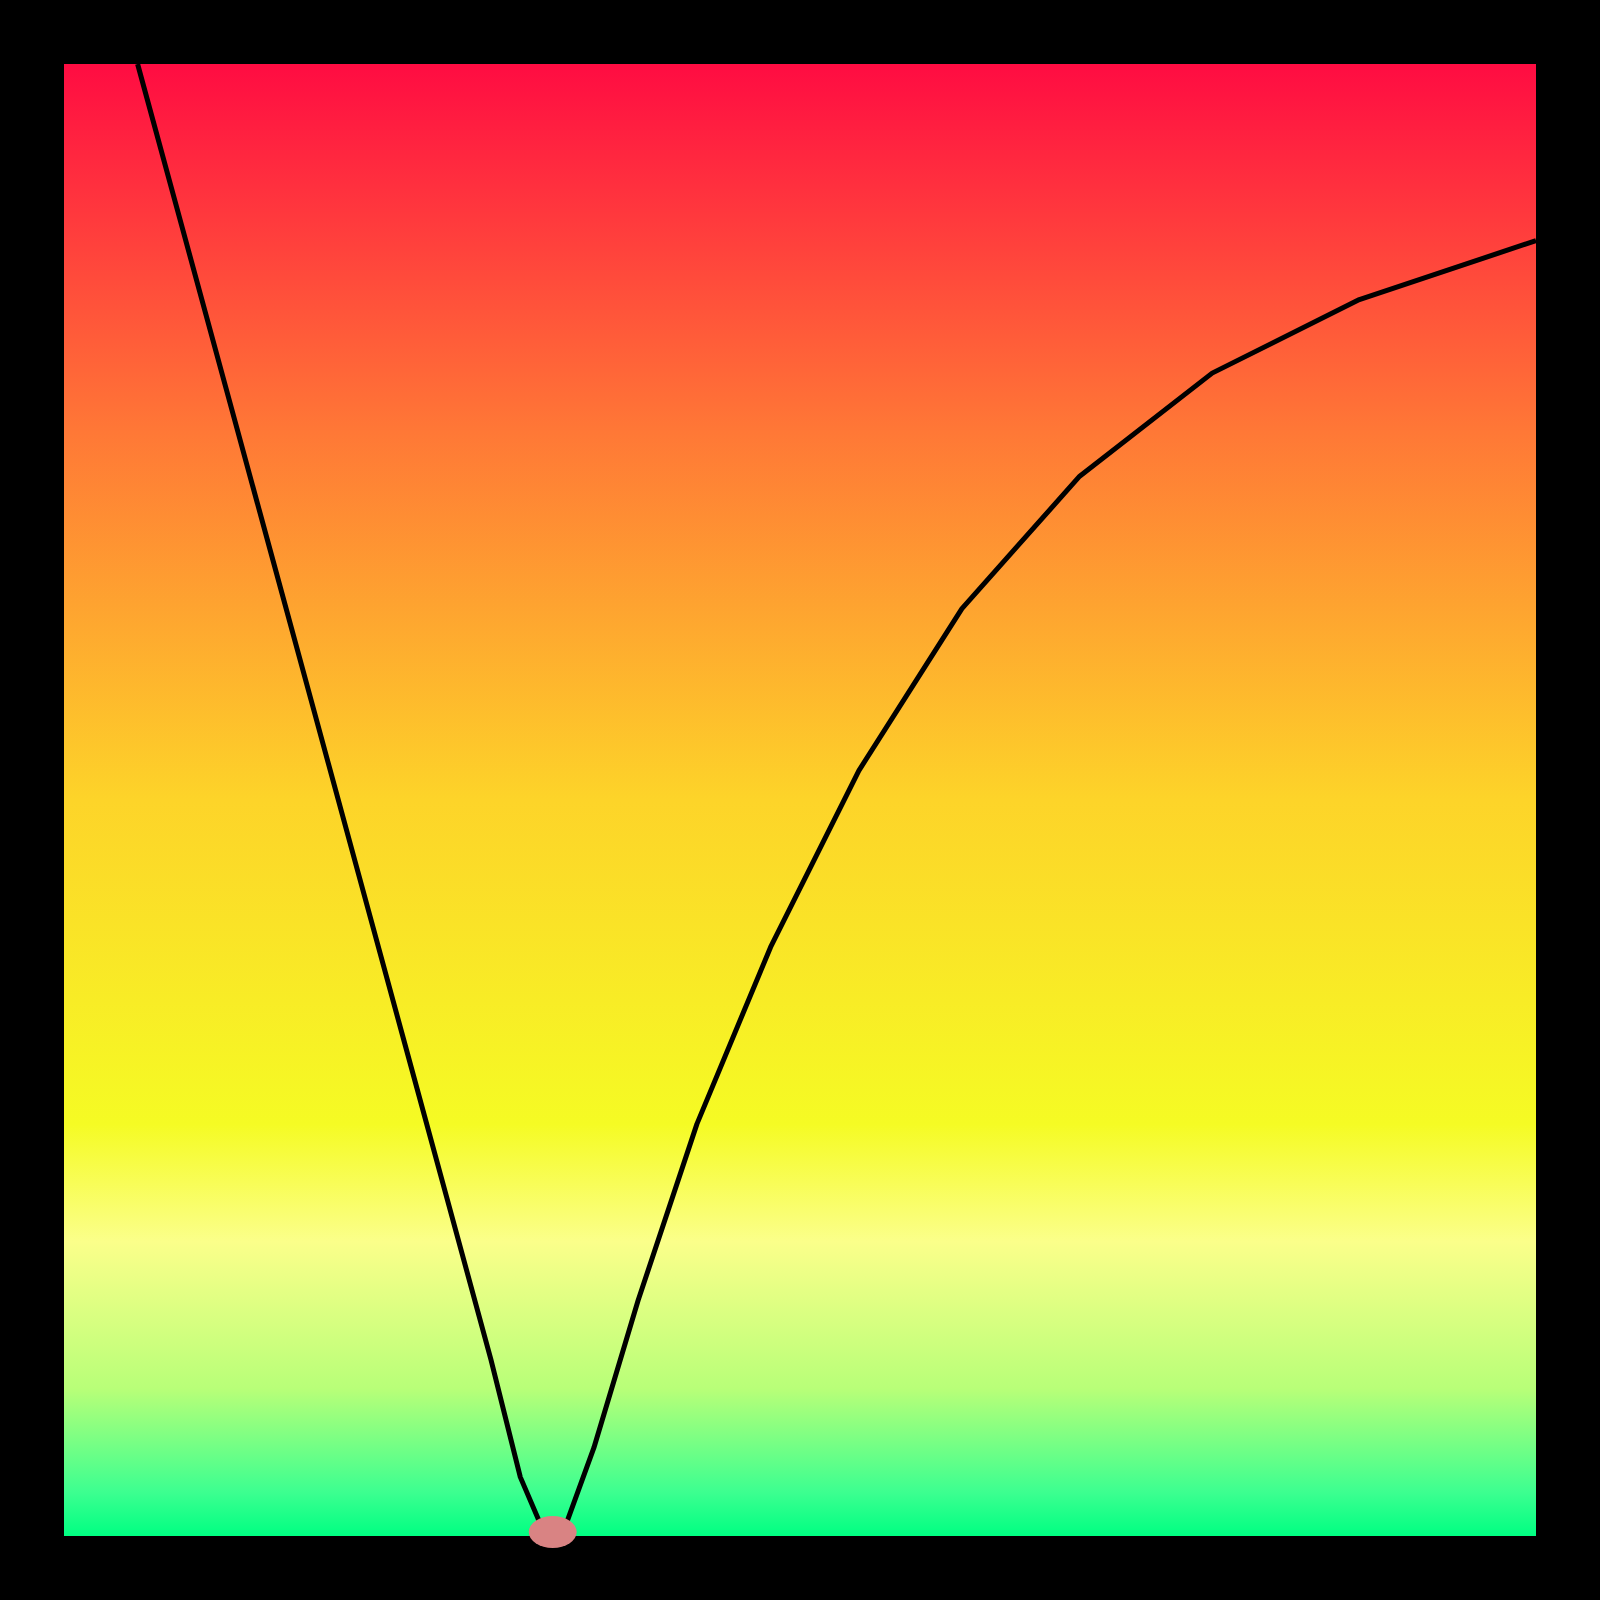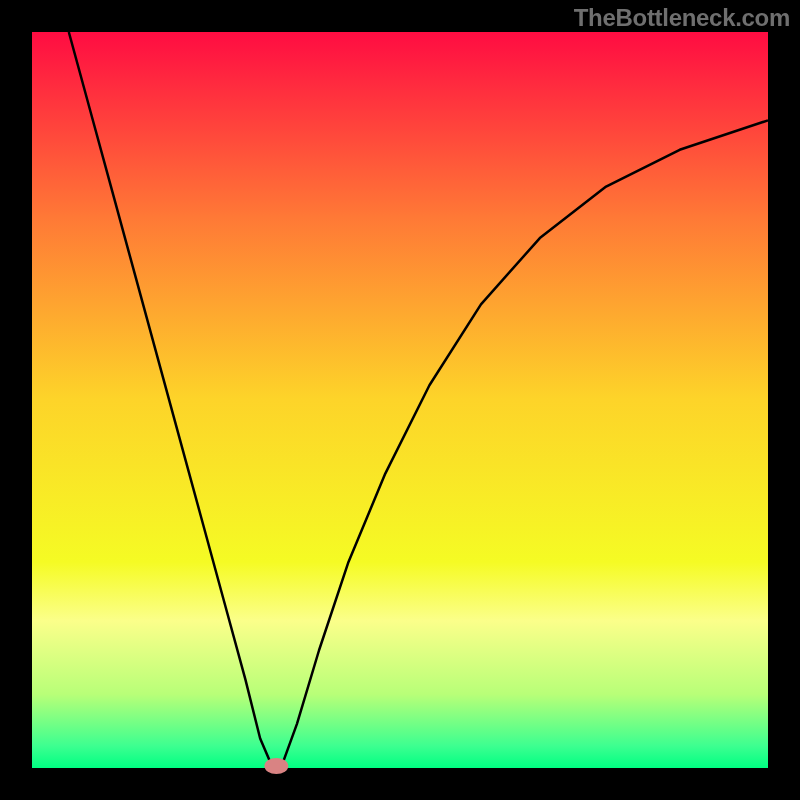--- a/index.html
+++ b/index.html
@@ -41,14 +41,13 @@
           <stop offset="90%" stop-color="#b8ff78"></stop>
           <stop offset="97%" stop-color="#3dff90"></stop>
           <stop offset="100%" stop-color="#00ff82"></stop>
         </linearGradient>
       </defs>
       <rect x="0" y="0" width="800" height="800" fill="#000000"></rect>
       <rect x="32" y="32" width="736" height="736" fill="url(#bg-grad)"></rect>
       <path d="M68.80 32.00 L90.88 112.96 L112.96 193.92 L135.04 274.88 L157.12 355.84 L179.20 436.80 L201.28 517.76 L223.36 598.72 L245.44 679.68 L260.16 738.56 L271.20 764.32 L276.35 768.00 L276.35 768.00 L282.24 764.32 L296.96 723.84 L319.04 650.24 L348.48 561.92 L385.28 473.60 L429.44 385.28 L480.96 304.32 L539.84 238.08 L606.08 186.56 L679.68 149.76 L768.00 120.32" fill="none" stroke="#000000" stroke-width="2.5" stroke-linejoin="round"></path>
       <ellipse cx="276.352" cy="766" rx="12" ry="8" fill="#d98383"></ellipse>
     </svg>
-  <div class="watermark">TheBottleneck.com</div>
 </div>
 
 </body></html>

